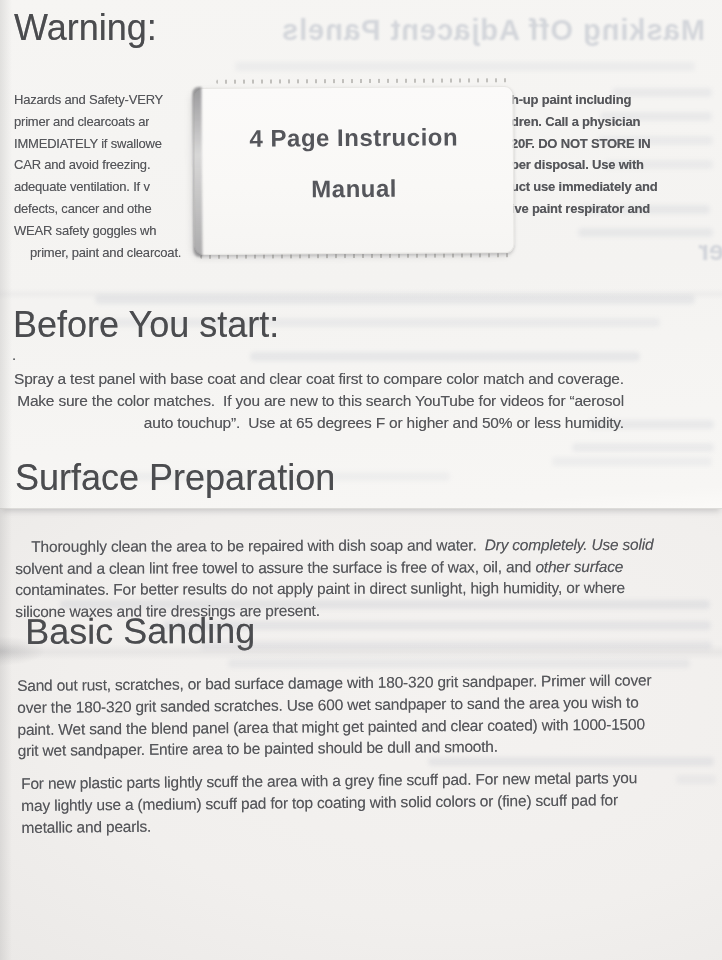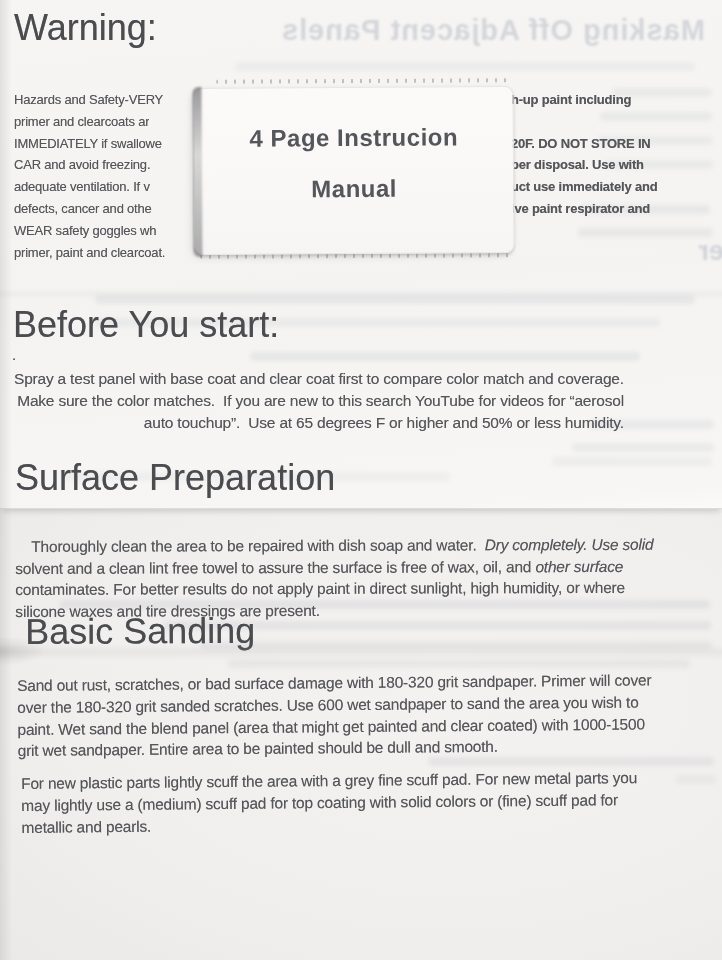--- a/index.html
+++ b/index.html
@@ -66,21 +66,21 @@
   .p-before{left:14px;top:368px;text-align:right;}
   .p-surface{left:15px;top:514px;transform:rotate(-0.2deg);transform-origin:left top;}
   .p-basic{left:17px;top:675px;transform:rotate(-0.5deg);transform-origin:left top;}
   .p-final{left:21px;top:773px;transform:rotate(-0.55deg);transform-origin:left top;}
   .it{font-style:italic;}
   .stray-dot{left:12px;top:346px;font-size:15px;}
   
   .warn-body{left:14px;top:89px;width:700px;font-size:13px;letter-spacing:-0.2px;}
   .warn-row{position:relative;height:21.8px;line-height:21.8px;white-space:nowrap;}
   .warn-left{display:inline-block;max-width:181px;overflow:hidden;white-space:nowrap;vertical-align:top;}
-  .warn-left-full{max-width:none;}
+  .warn-left-full{max-width:none;margin-left:16px;}
   .warn-right{position:absolute;left:497px;top:0;white-space:nowrap;font-weight:bold;}
   
   .perf{position:absolute;z-index:3;height:4px;border-radius:2px;
         background:repeating-linear-gradient(90deg,rgba(150,148,143,.55) 0 2px,rgba(255,255,255,0) 2px 9px);
         filter:blur(.4px);transform:rotate(-0.3deg);}
   .perf-top{left:216px;top:79px;width:296px;}
   .perf-bottom{left:200px;top:254px;width:310px;}
   .sticker{
     position:absolute;z-index:4;left:194px;top:87px;width:318px;height:165px;
     background:linear-gradient(180deg,#fbfaf9,#f9f8f6 60%,#f6f5f3);
@@ -140,20 +140,21 @@
 
   <h1 class="doc h-warning">Warning:</h1>
 
   <div class="doc warn-body">
     <div class="warn-row">
       <span class="warn-left">Hazards and Safety-VERY</span>
       <span class="warn-right">h-up paint including</span>
     </div>
     <div class="warn-row">
       <span class="warn-left">primer and clearcoats ar</span>
+      <span class="warn-right">dren. Call a physician</span>
     </div>
     <div class="warn-row">
       <span class="warn-left">IMMEDIATELY if swallowe</span>
       <span class="warn-right">20F. DO NOT STORE IN</span>
     </div>
     <div class="warn-row">
       <span class="warn-left">CAR and avoid freezing.</span>
       <span class="warn-right">per disposal. Use with</span>
     </div>
     <div class="warn-row">

